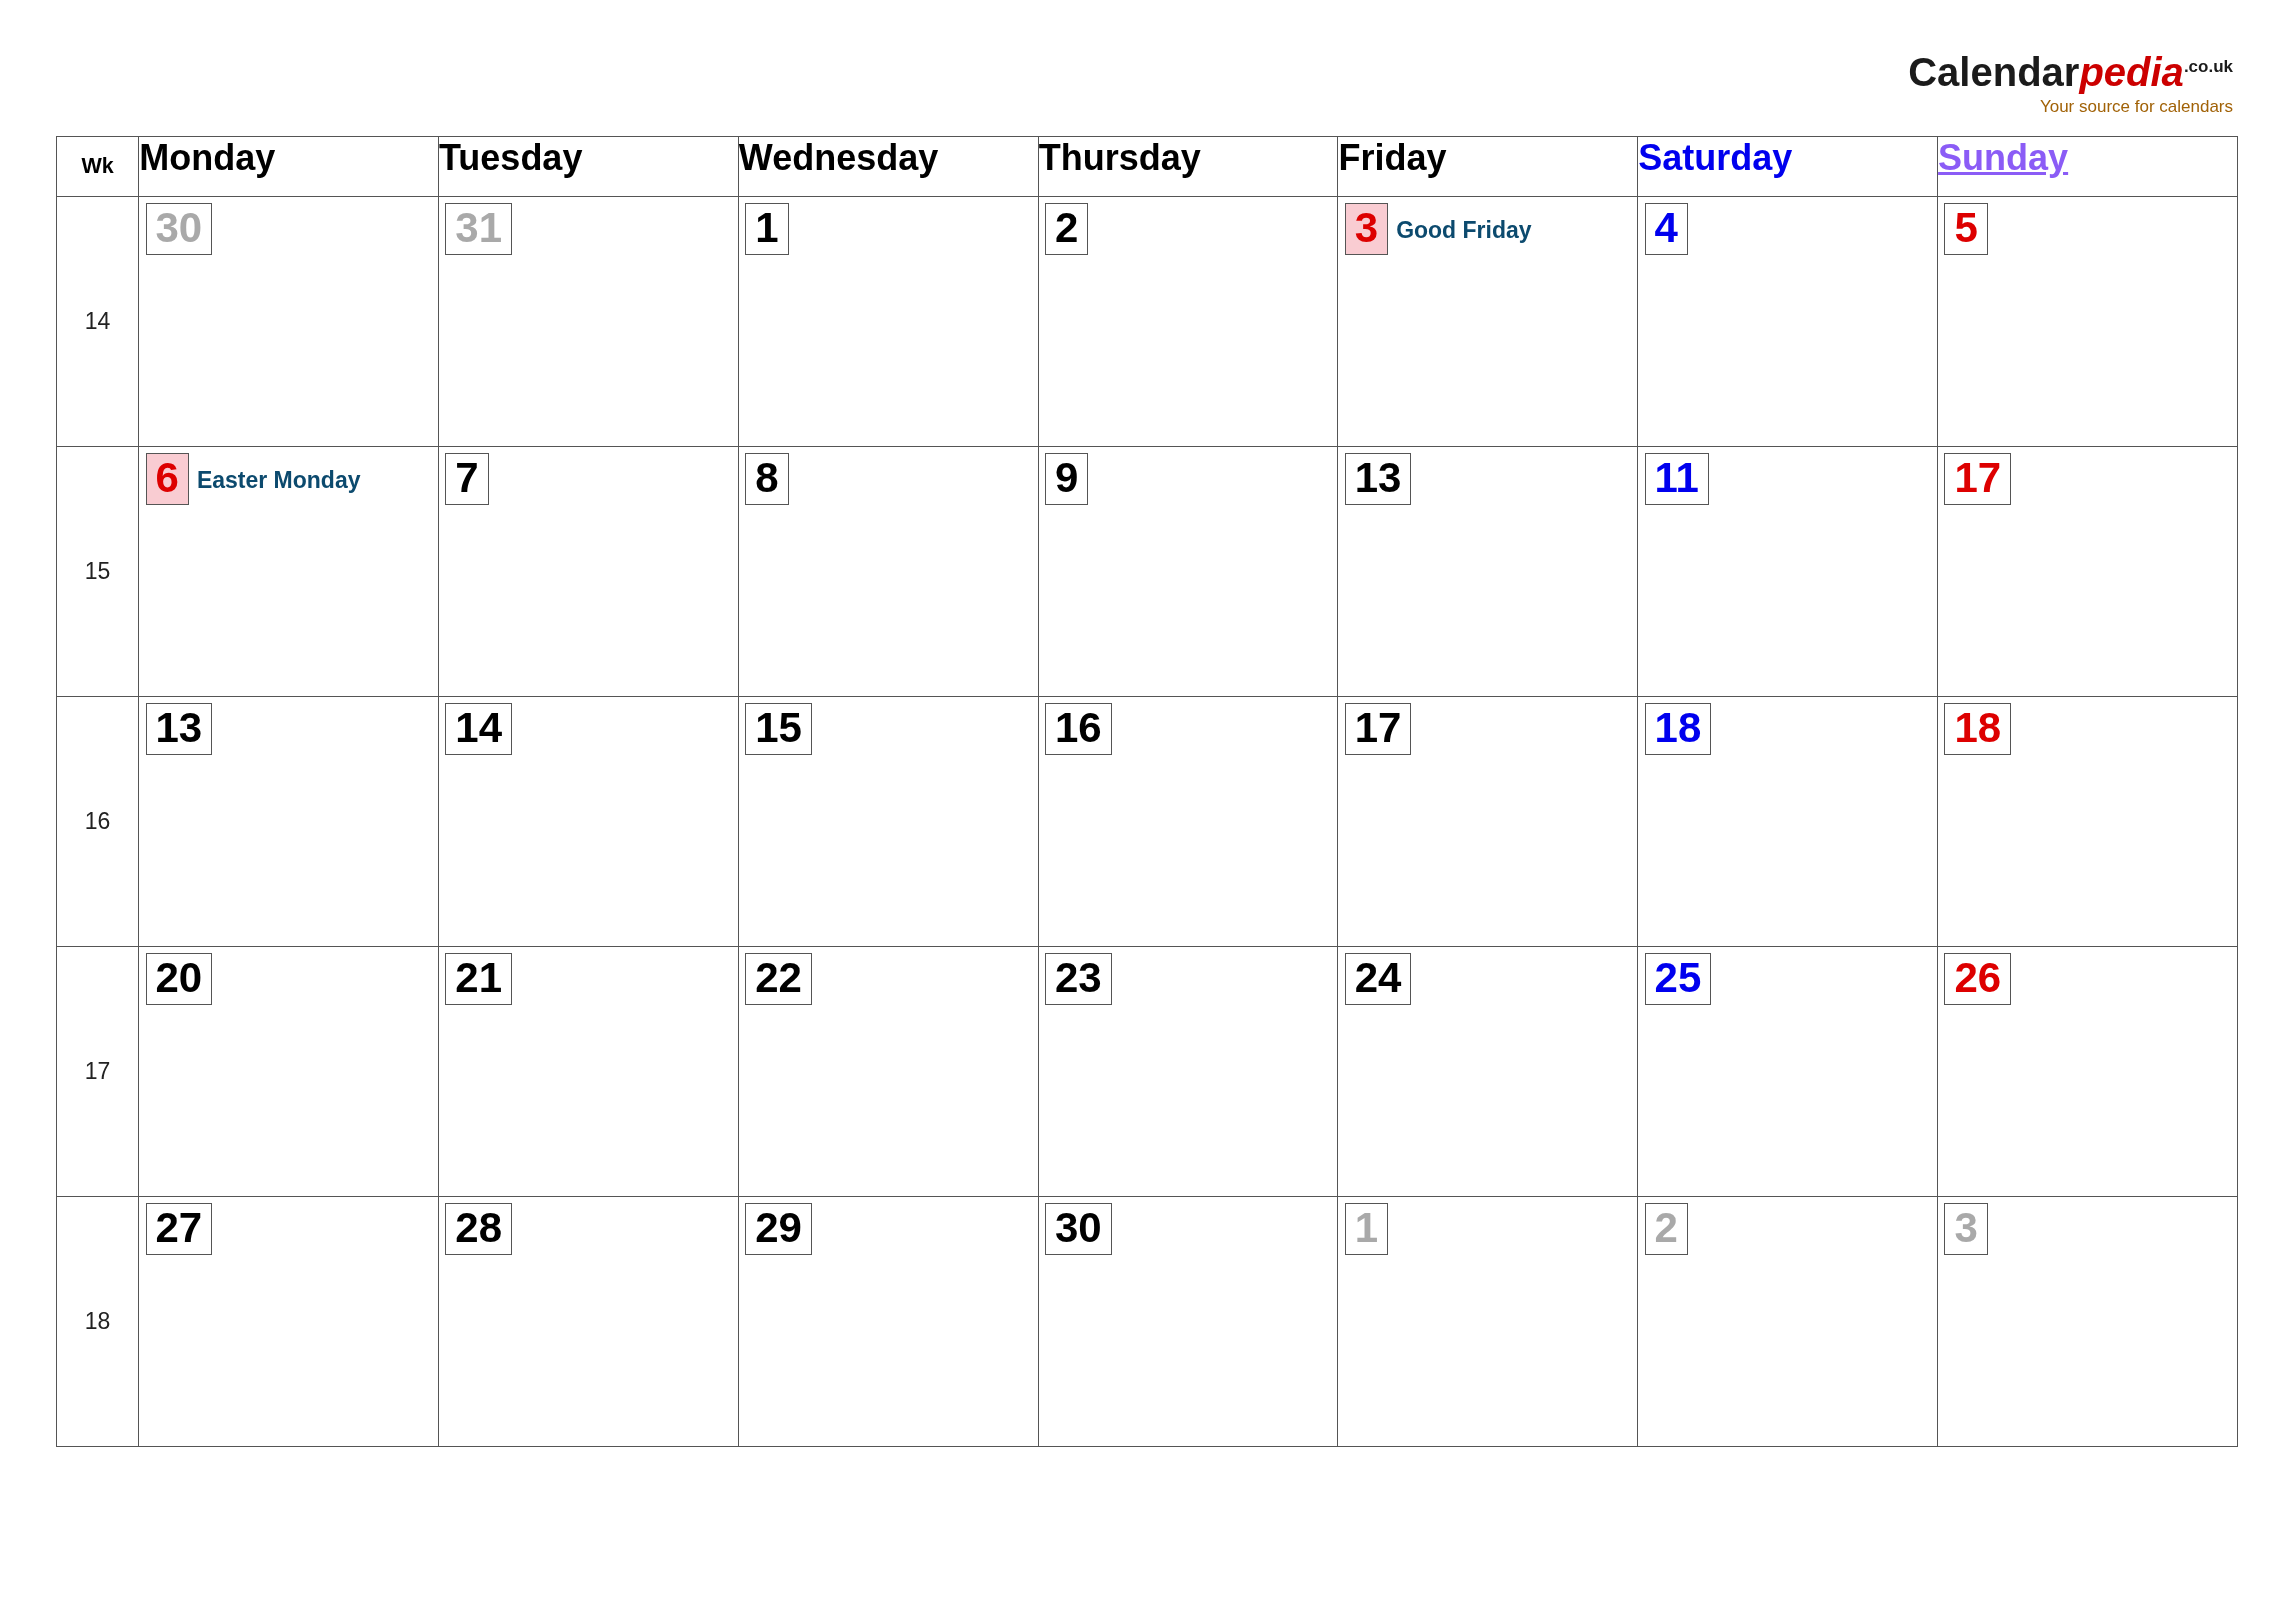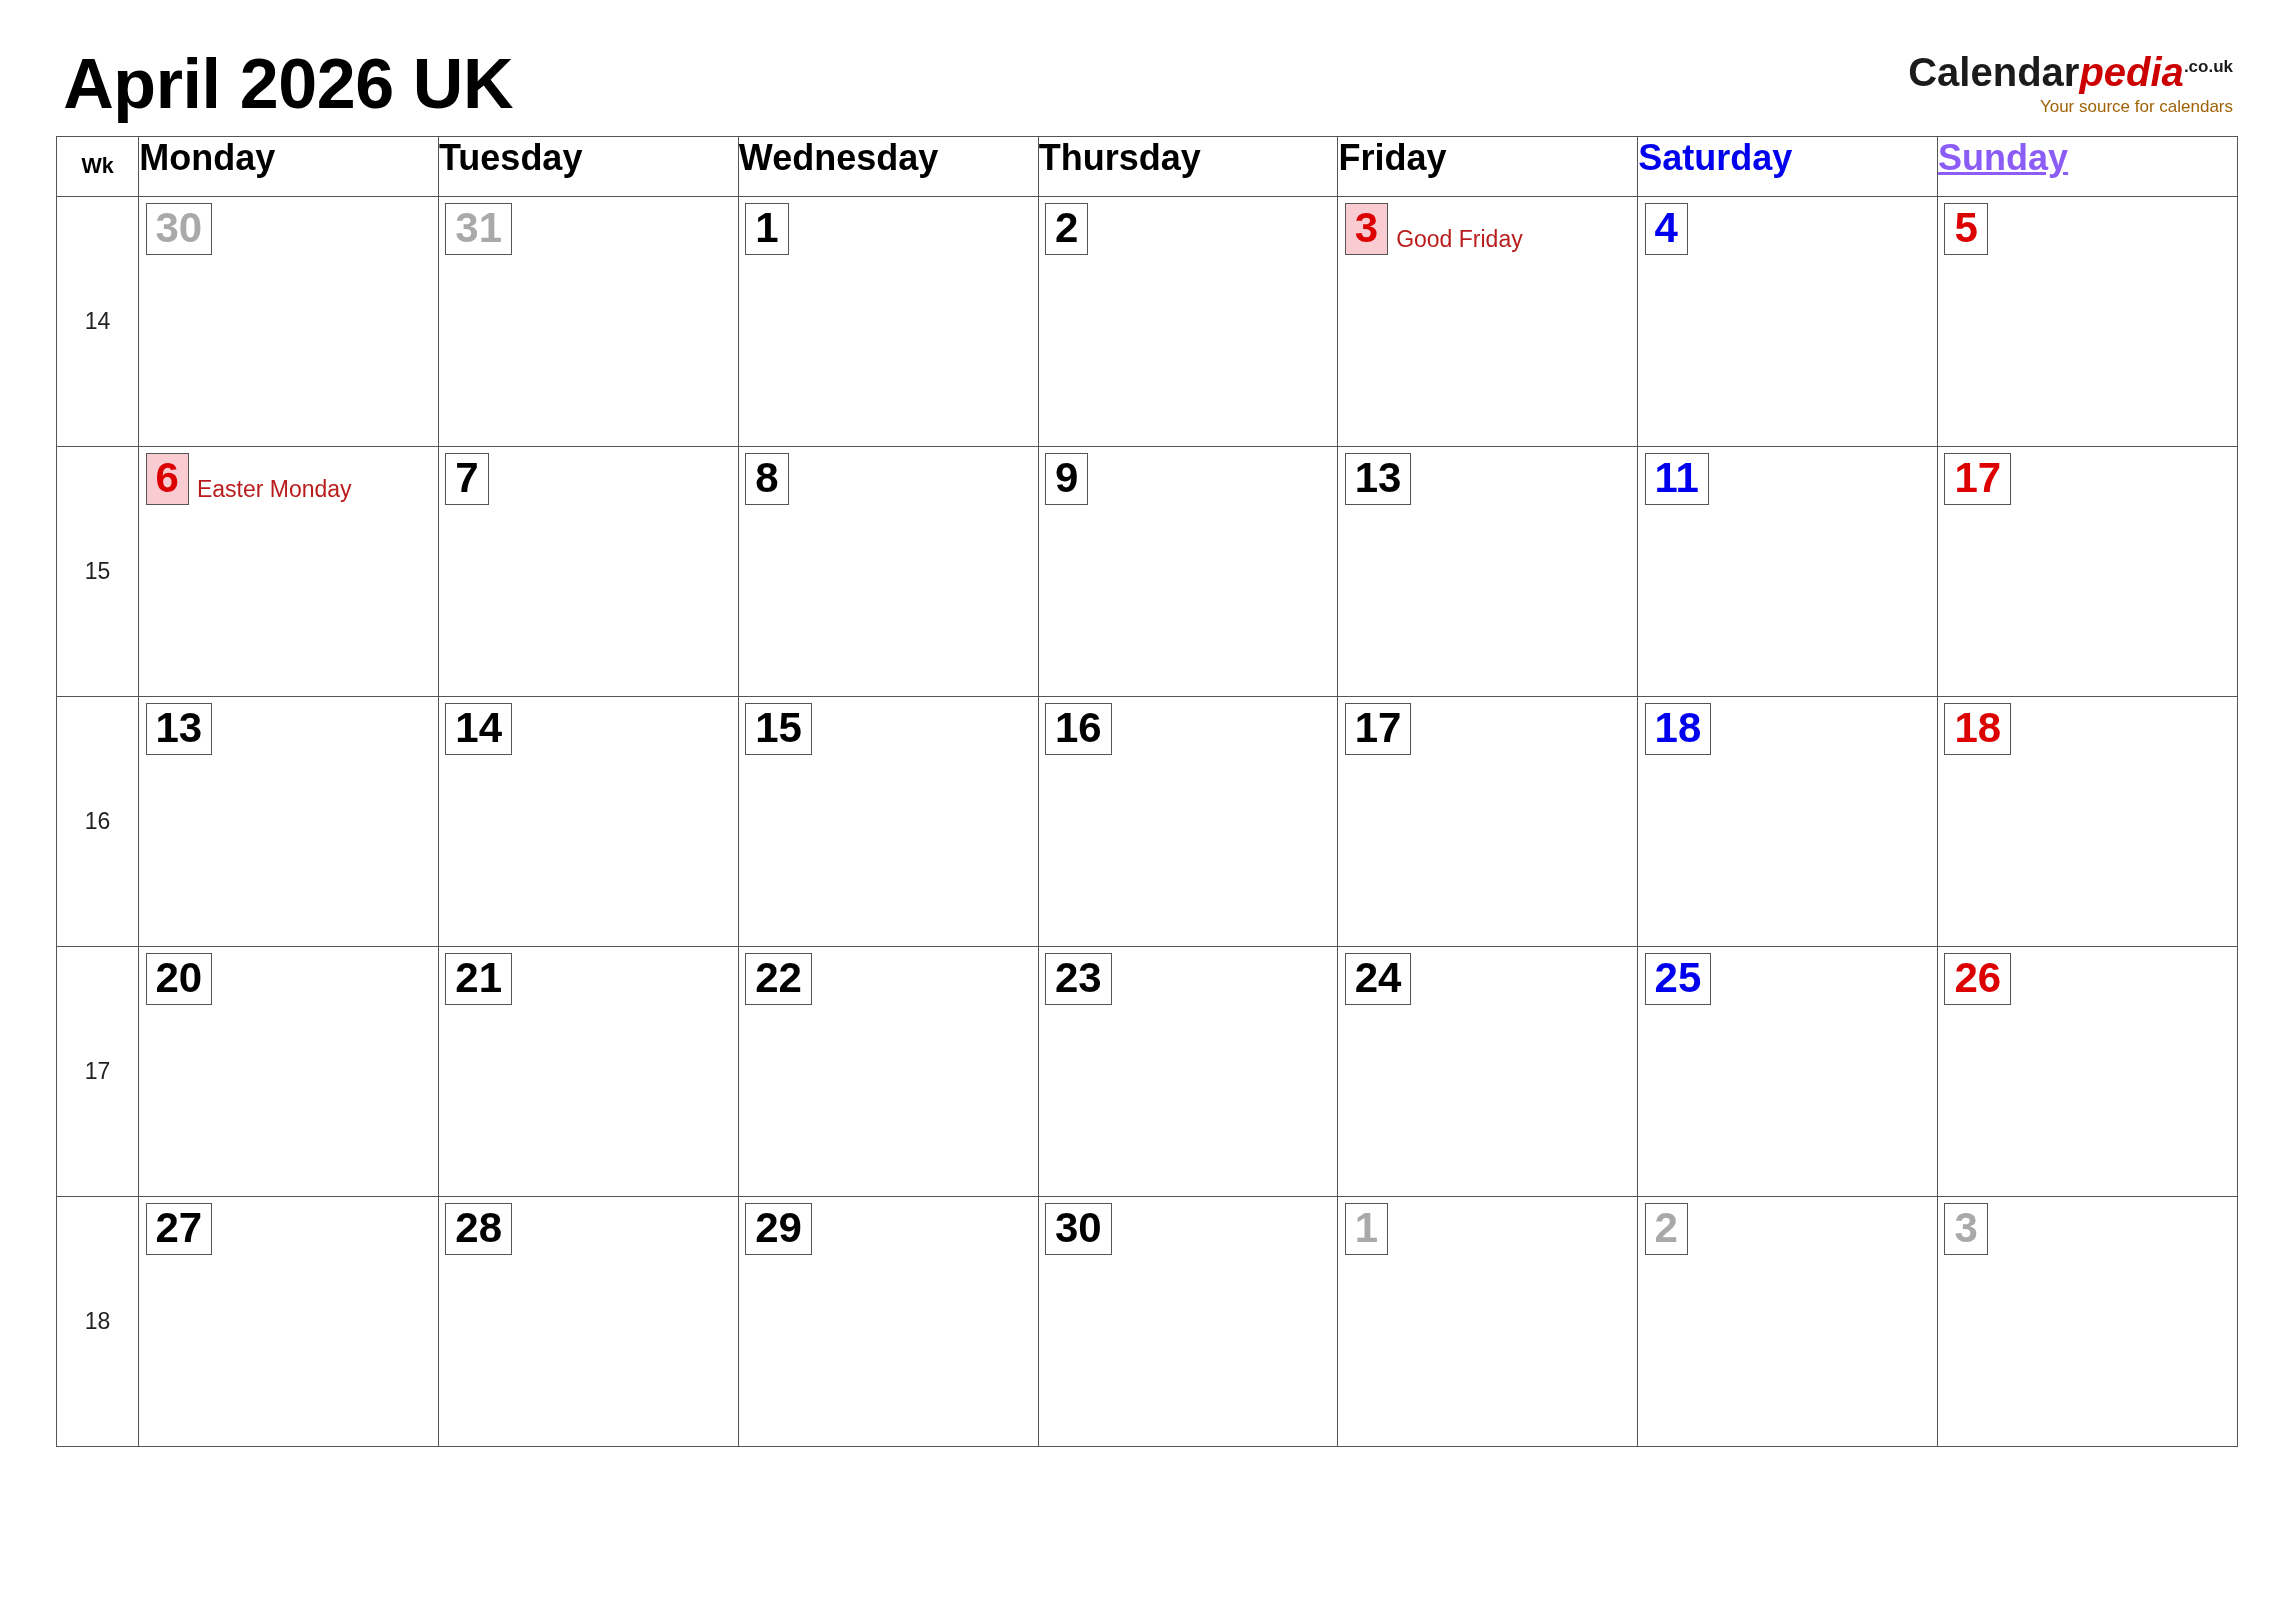--- a/index.html
+++ b/index.html
@@ -124,25 +124,25 @@
   .daynum.grey { color: #a9a9a9; }
   .daynum.sat { color: #0000ee; }
   .daynum.sun { color: #dd0000; }
   .daynum.holiday {
     color: #dd0000;
     background: #f9ccd2;
   }
   .holiday-label {
     display: inline-block;
     vertical-align: top;
-    margin-top: 29px;
+    margin-top: 20px;
     margin-left: 8px;
     font-size: 23px;
-    font-weight: normal;
-    color: #b91c1c;
+    font-weight: bold;
+    color: #0c4a6e;
     white-space: nowrap;
   }
 
   
   .footer {
     position: relative;
     width: 2182px;
     margin-top: 12.5px;
     height: 36px;
   }
@@ -163,21 +163,20 @@
     color: #333333;
     white-space: nowrap;
   }
 </style>
 </head>
 <body>
 
 <div class="page">
 
   <div class="header">
-    <div class="title">April 2026 UK</div>
     <div class="brand">
       <div class="brand-line"><span class="brand-calendar">Calendar</span><span class="brand-pedia">pedia</span><span class="brand-tld">.co.uk</span></div>
       <div class="brand-sub">Your source for calendars</div>
     </div>
   </div>
 
   <table class="calendar">
     <colgroup>
       <col class="wk">
         <col class="day">

